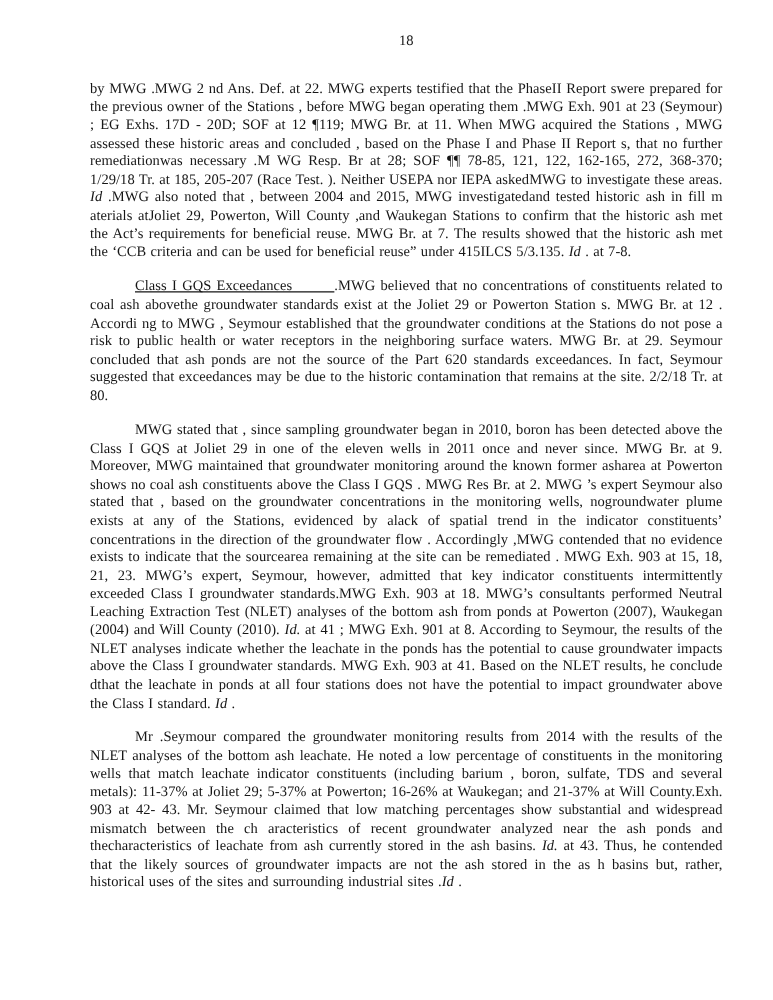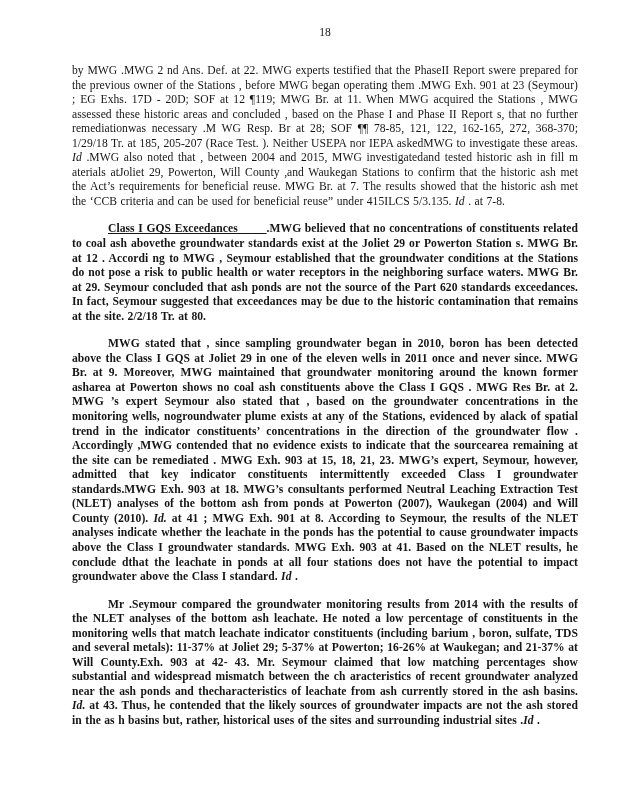--- a/index.html
+++ b/index.html
@@ -30,21 +30,20 @@
   .doc-body .para {
     margin: 0 0 13px 0;
     font-size: 11.6px;
     line-height: 14.55px;
     text-align: justify;
     word-spacing: 0.5px;
     letter-spacing: 0.05px;
   }
   .doc-body .para.indent {
     text-indent: 36px;
-    font-weight: bold;
   }
   .italic { font-style: italic; }
   .underline { text-decoration: underline; }
 </style>
 </head>
 <body>
 
 <div class="page">
   <div class="page-number">18</div>
   <div class="doc-body">

